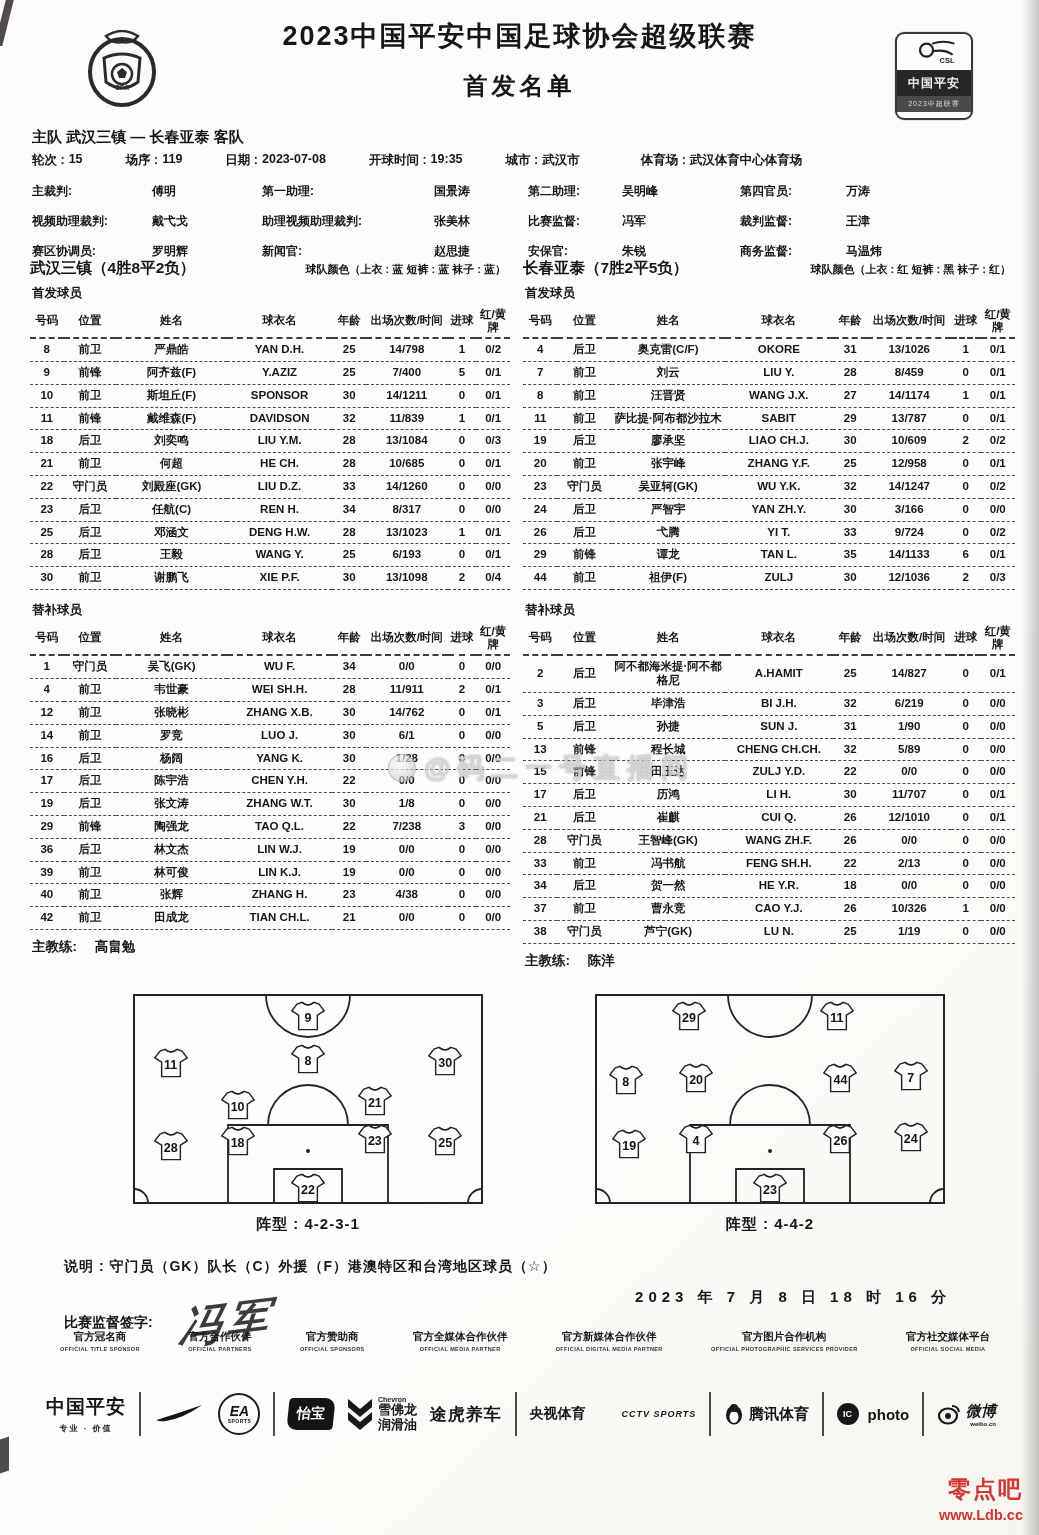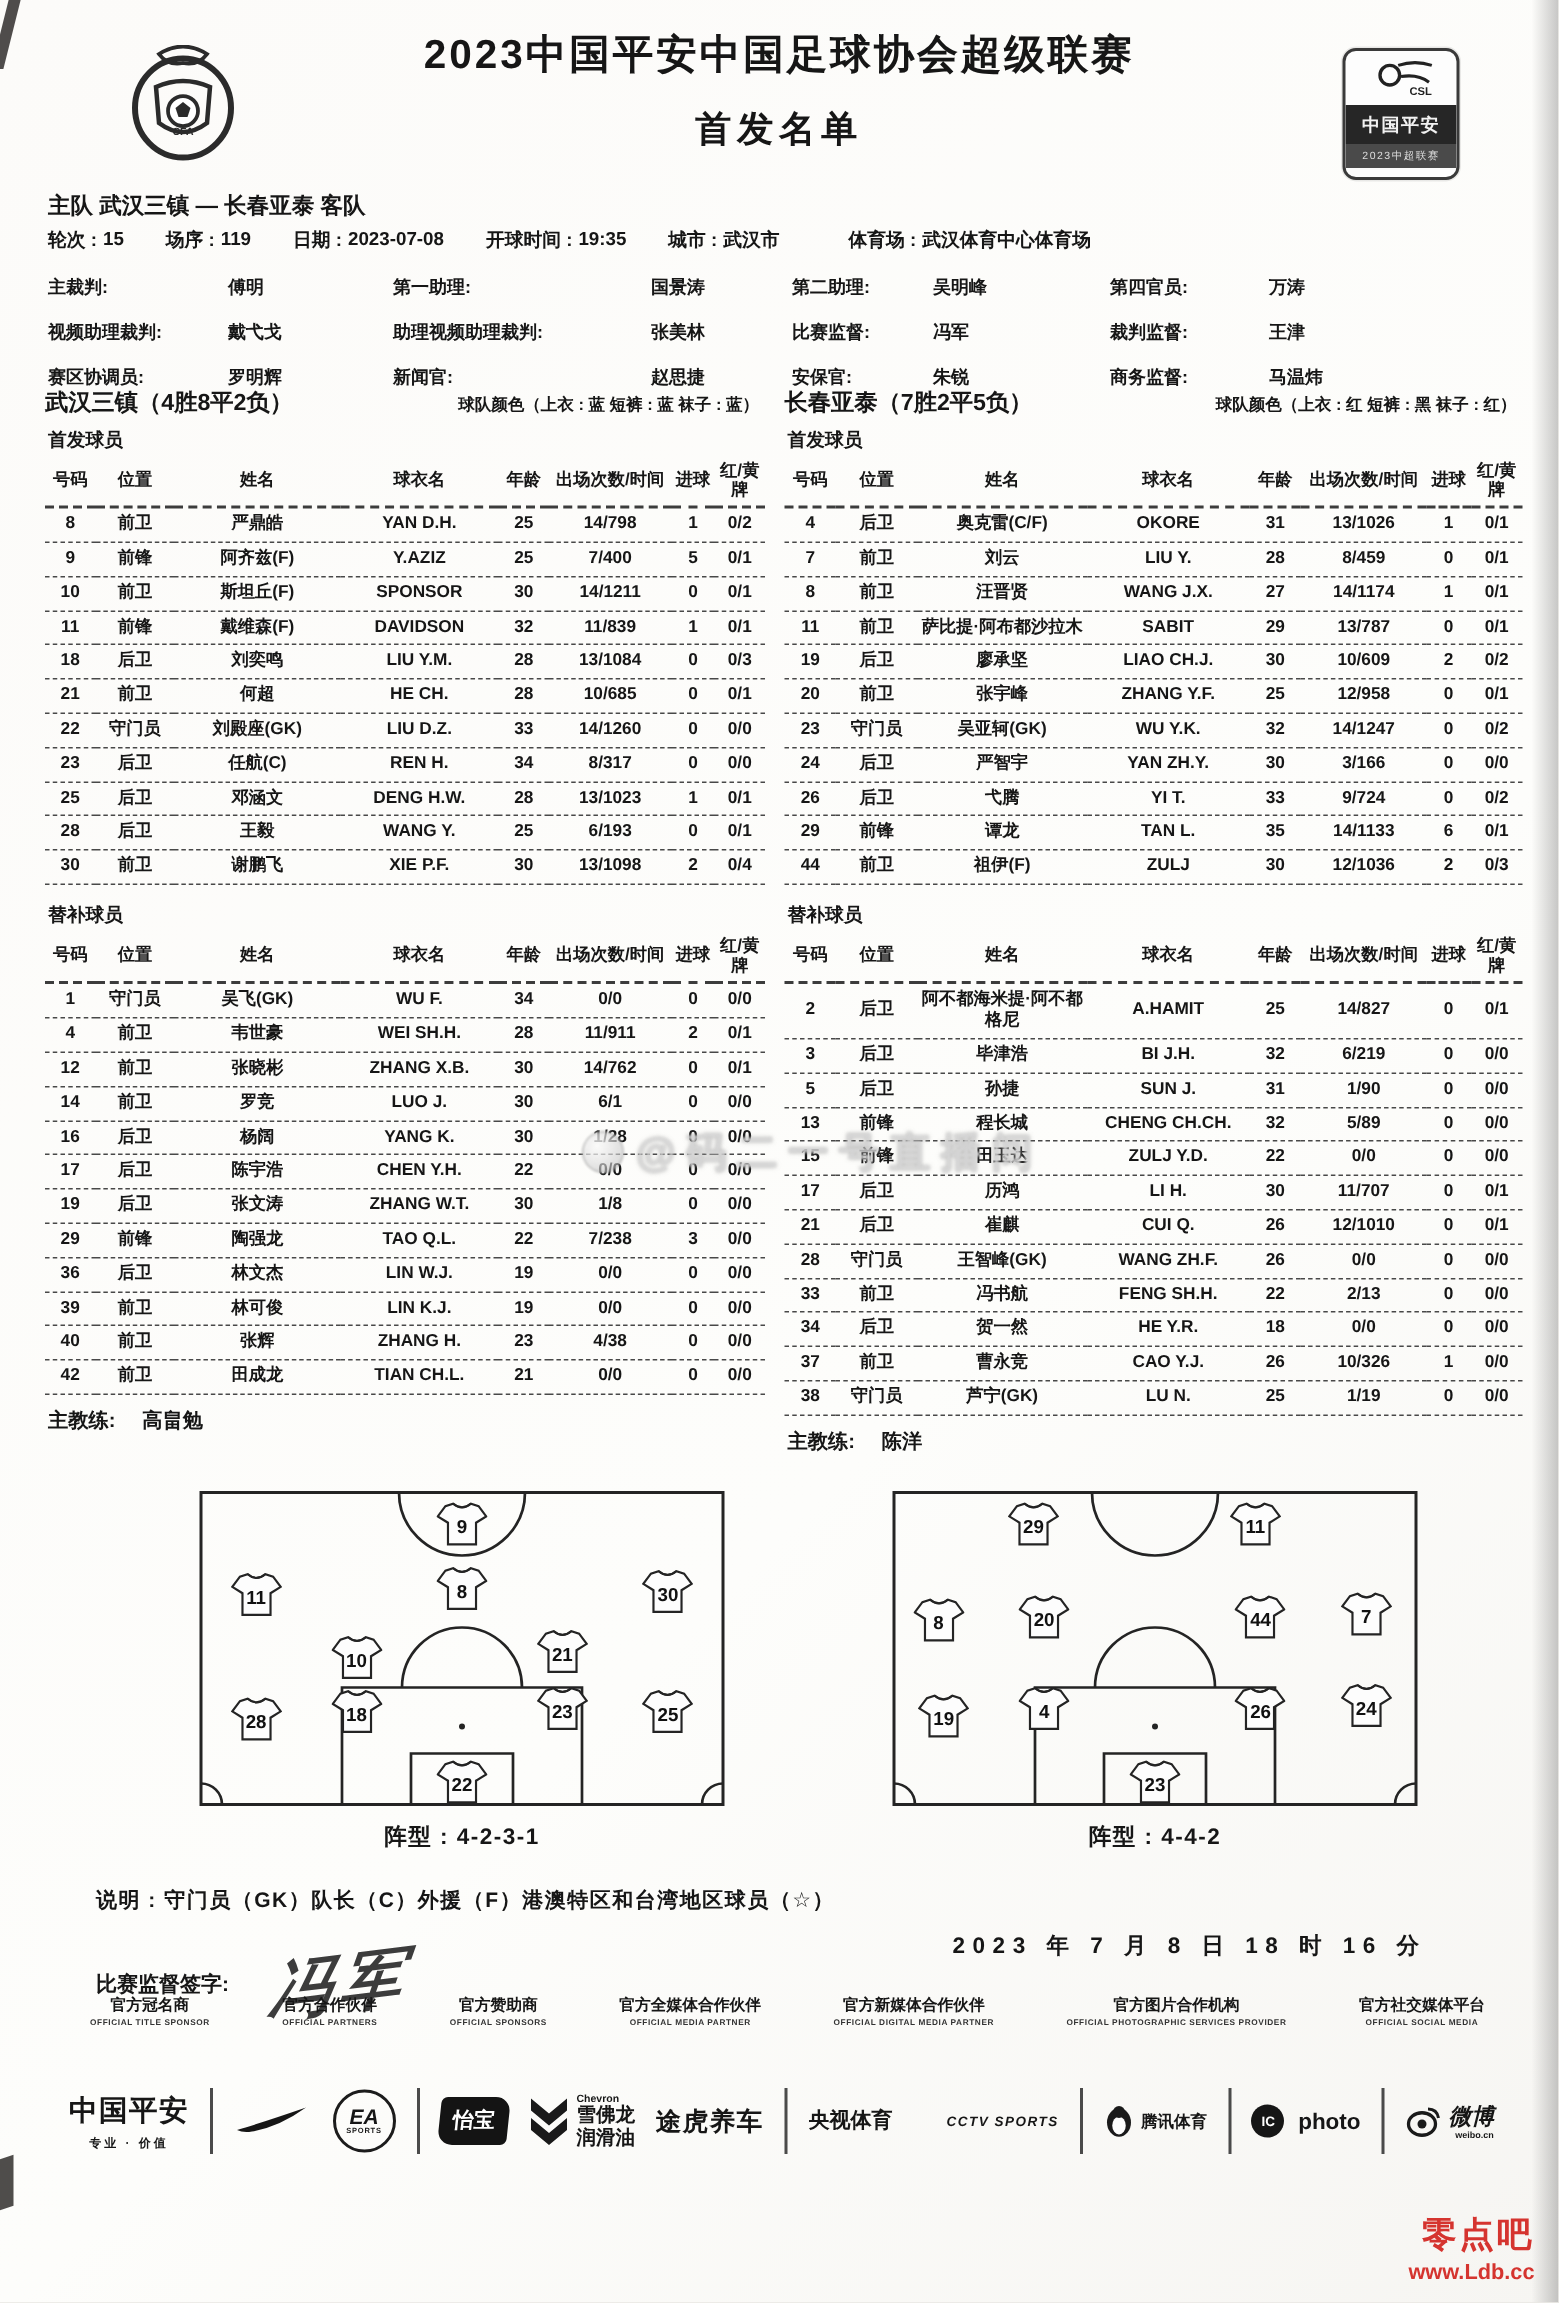--- a/index.html
+++ b/index.html
@@ -22,21 +22,21 @@
   .cfa-logo{position:absolute;left:86px;top:30px;width:72px;height:78px;}
   .sponsor-badge{position:absolute;right:66px;top:32px;width:74px;height:84px;border:2px solid #3a3a3a;border-radius:9px;
     background:#fdfdfd;box-shadow:0 0 0 1px rgba(0,0,0,.08);overflow:hidden;}
   .sponsor-badge .btop{height:36px;display:flex;align-items:center;justify-content:center;}
   .sponsor-badge .bmid{height:26px;background:#262626;color:#f2f2f2;font-size:12px;font-weight:800;
     display:flex;align-items:center;justify-content:center;letter-spacing:1px;}
   .sponsor-badge .bbot{height:16px;background:#4a4a4a;color:#ddd;font-size:7px;display:flex;align-items:center;justify-content:center;letter-spacing:1px;}
 
   
   .teams-line{position:absolute;left:32px;top:128px;font-size:15px;font-weight:800;}
-  .info-row{position:absolute;left:32px;top:152px;width:980px;display:flex;gap:0;font-size:12.5px;font-weight:700;}
+  .info-row{position:absolute;left:32px;top:152px;width:980px;display:flex;gap:15px;font-size:12.5px;font-weight:700;}
   .info-row .pair{display:flex;margin-right:28px;white-space:nowrap;}
   .info-row .pair:nth-child(5){margin-right:46px;}
   .mlabel{margin-right:4px;}
   .officials{position:absolute;left:32px;top:183px;width:982px;display:grid;
     grid-template-columns:118px 112px 170px 96px 92px 120px 104px auto;
     grid-row-gap:13px;font-size:12px;font-weight:700;align-items:baseline;}
   .ovalue{padding-left:2px;}
 
   
   .teams-wrap{position:absolute;left:30px;top:258px;width:985px;display:grid;grid-template-columns:480px 492px;grid-column-gap:13px;}
@@ -92,21 +92,21 @@
   .ea-circle .ea{font-size:14px;font-weight:800;font-style:italic;line-height:1;}
   .ea-circle .sp{font-size:5px;font-weight:800;letter-spacing:.5px;}
   .yibao-flag{background:#141414;color:#fff;font-size:14px;font-weight:800;padding:7px 9px;border-radius:4px 10px 4px 10px;transform:skewX(-6deg);}
   .chevron-logo{display:flex;align-items:center;gap:5px;}
   .chev-text{font-size:13px;font-weight:800;line-height:1.15;}
   .chev-brand{font-size:7px;font-weight:800;}
   .tuhu{font-size:17px;font-weight:800;letter-spacing:1px;}
   .cctv{text-align:center;gap:36px;}
   .cctv .l1{font-size:14px;font-weight:800;}
   .cctv .l2{font-size:9px;font-weight:800;font-style:italic;letter-spacing:1px;}
-  .tencent{display:flex;align-items:center;gap:5px;font-size:11px;font-weight:800;}
+  .tencent{display:flex;align-items:center;gap:5px;font-size:15px;font-weight:800;}
   .icphoto{display:flex;align-items:center;font-size:15px;font-weight:800;}
   .ic-circle{width:22px;height:22px;border-radius:50%;background:#161616;color:#fff;font-size:9px;font-weight:800;
     display:flex;align-items:center;justify-content:center;margin-right:3px;}
   .weibo{display:flex;align-items:center;gap:5px;justify-content:space-between;}
   .weibo .cn{font-size:15px;font-weight:800;font-style:italic;}
   .weibo .sub{font-size:6px;font-weight:700;display:block;text-align:right;}
 
   .watermark-center{position:absolute;left:388px;top:750px;width:500px;font-size:27px;font-weight:800;letter-spacing:7px;
     color:rgba(236,236,236,.66);text-shadow:0 0 3px rgba(140,140,140,.55),0 0 1px rgba(120,120,120,.5);
     filter:blur(.7px);display:flex;align-items:center;gap:8px;pointer-events:none;}

